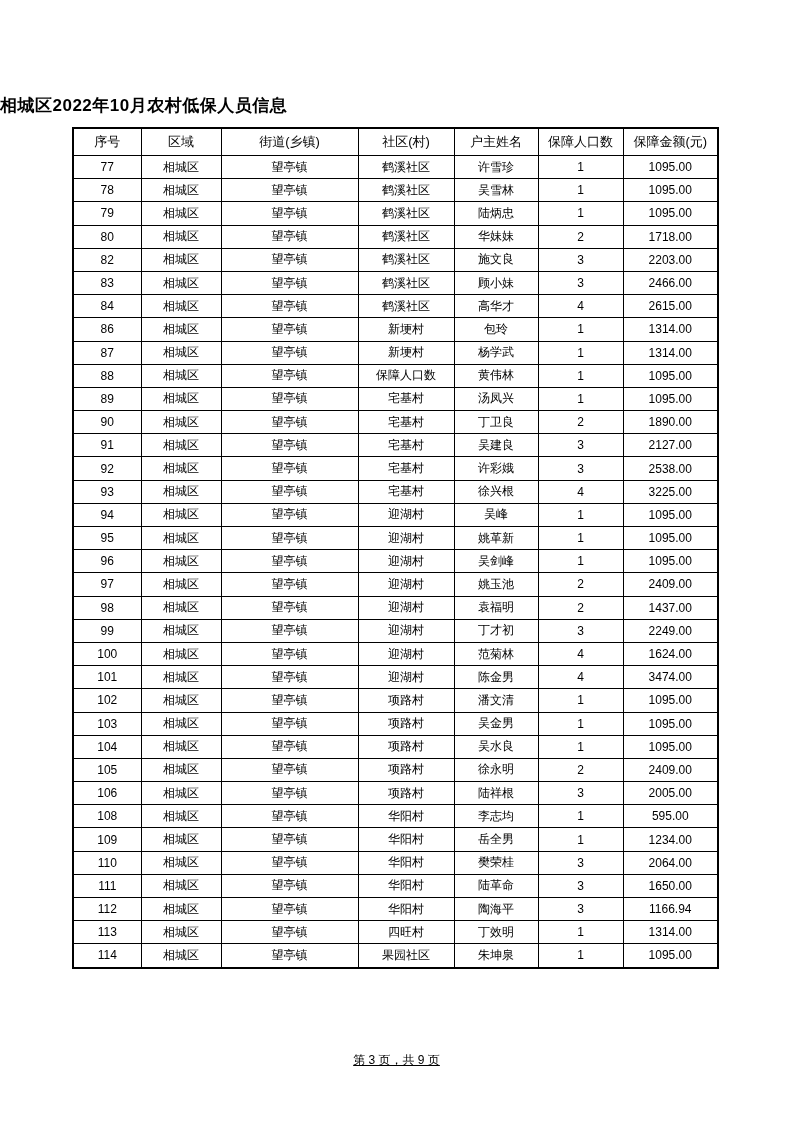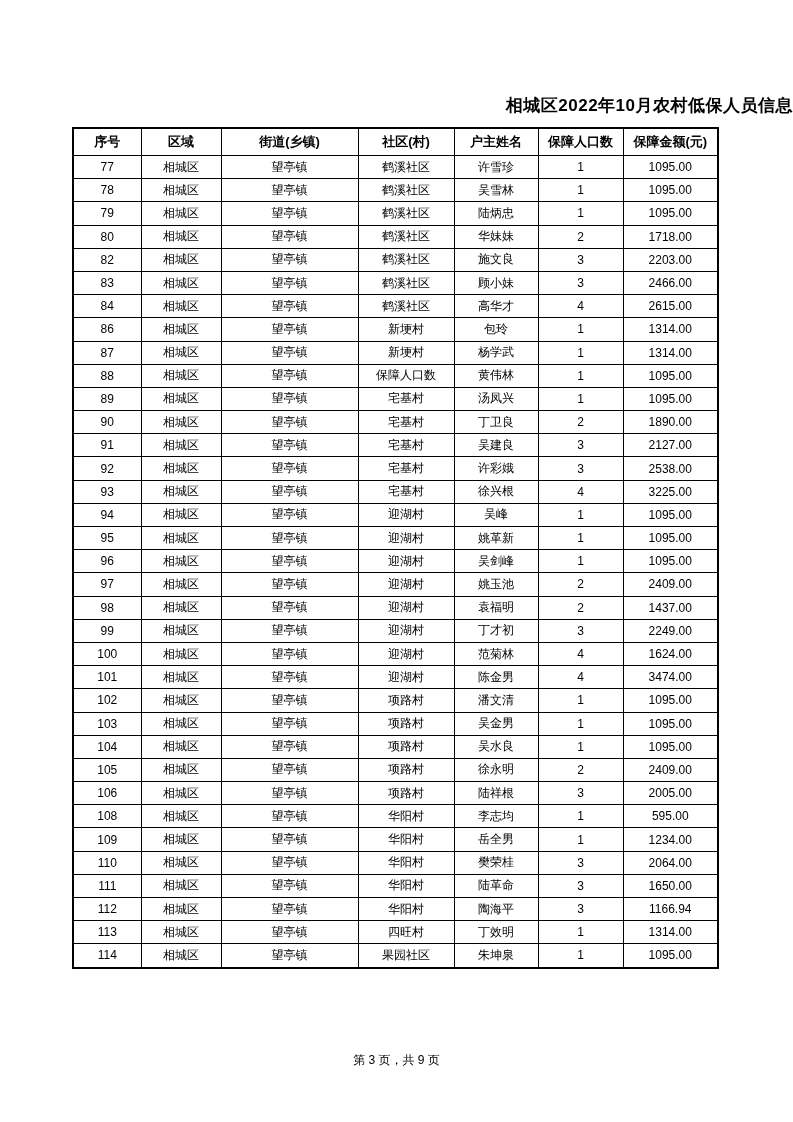--- a/index.html
+++ b/index.html
@@ -14,21 +14,21 @@
     background: #ffffff;
     font-family: "Liberation Sans", "DejaVu Sans", sans-serif;
     color: #000000;
     overflow: hidden;
   }
   .doc-title {
     position: absolute;
     top: 94px;
     left: 0;
     width: 100%;
-    text-align: right;
+    text-align: left;
     font-size: 17px;
     font-weight: bold;
     letter-spacing: 0.5px;
   }
   table.welfare {
     position: absolute;
     left: 72px;
     top: 127px;
     width: 645px;
     border-collapse: collapse;
@@ -40,34 +40,35 @@
     border: 1px solid #000000;
     text-align: center;
     vertical-align: middle;
     padding: 0;
     overflow: hidden;
     white-space: nowrap;
   }
   table.welfare th {
     height: 26px;
     font-size: 13px;
-    font-weight: bold;
+    font-weight: normal;
   }
   table.welfare td {
     height: 22.2px;
     font-size: 12px;
     font-weight: normal;
   }
   .page-footer {
     position: absolute;
     top: 1052px;
     left: 0;
     width: 100%;
     text-align: center;
     font-size: 12px;
+    text-decoration: underline;
   }
 </style>
 </head>
 <body>
 
 <div class="page">
 
   <div class="doc-title">相城区2022年10月农村低保人员信息</div>
 
   <table class="welfare">

